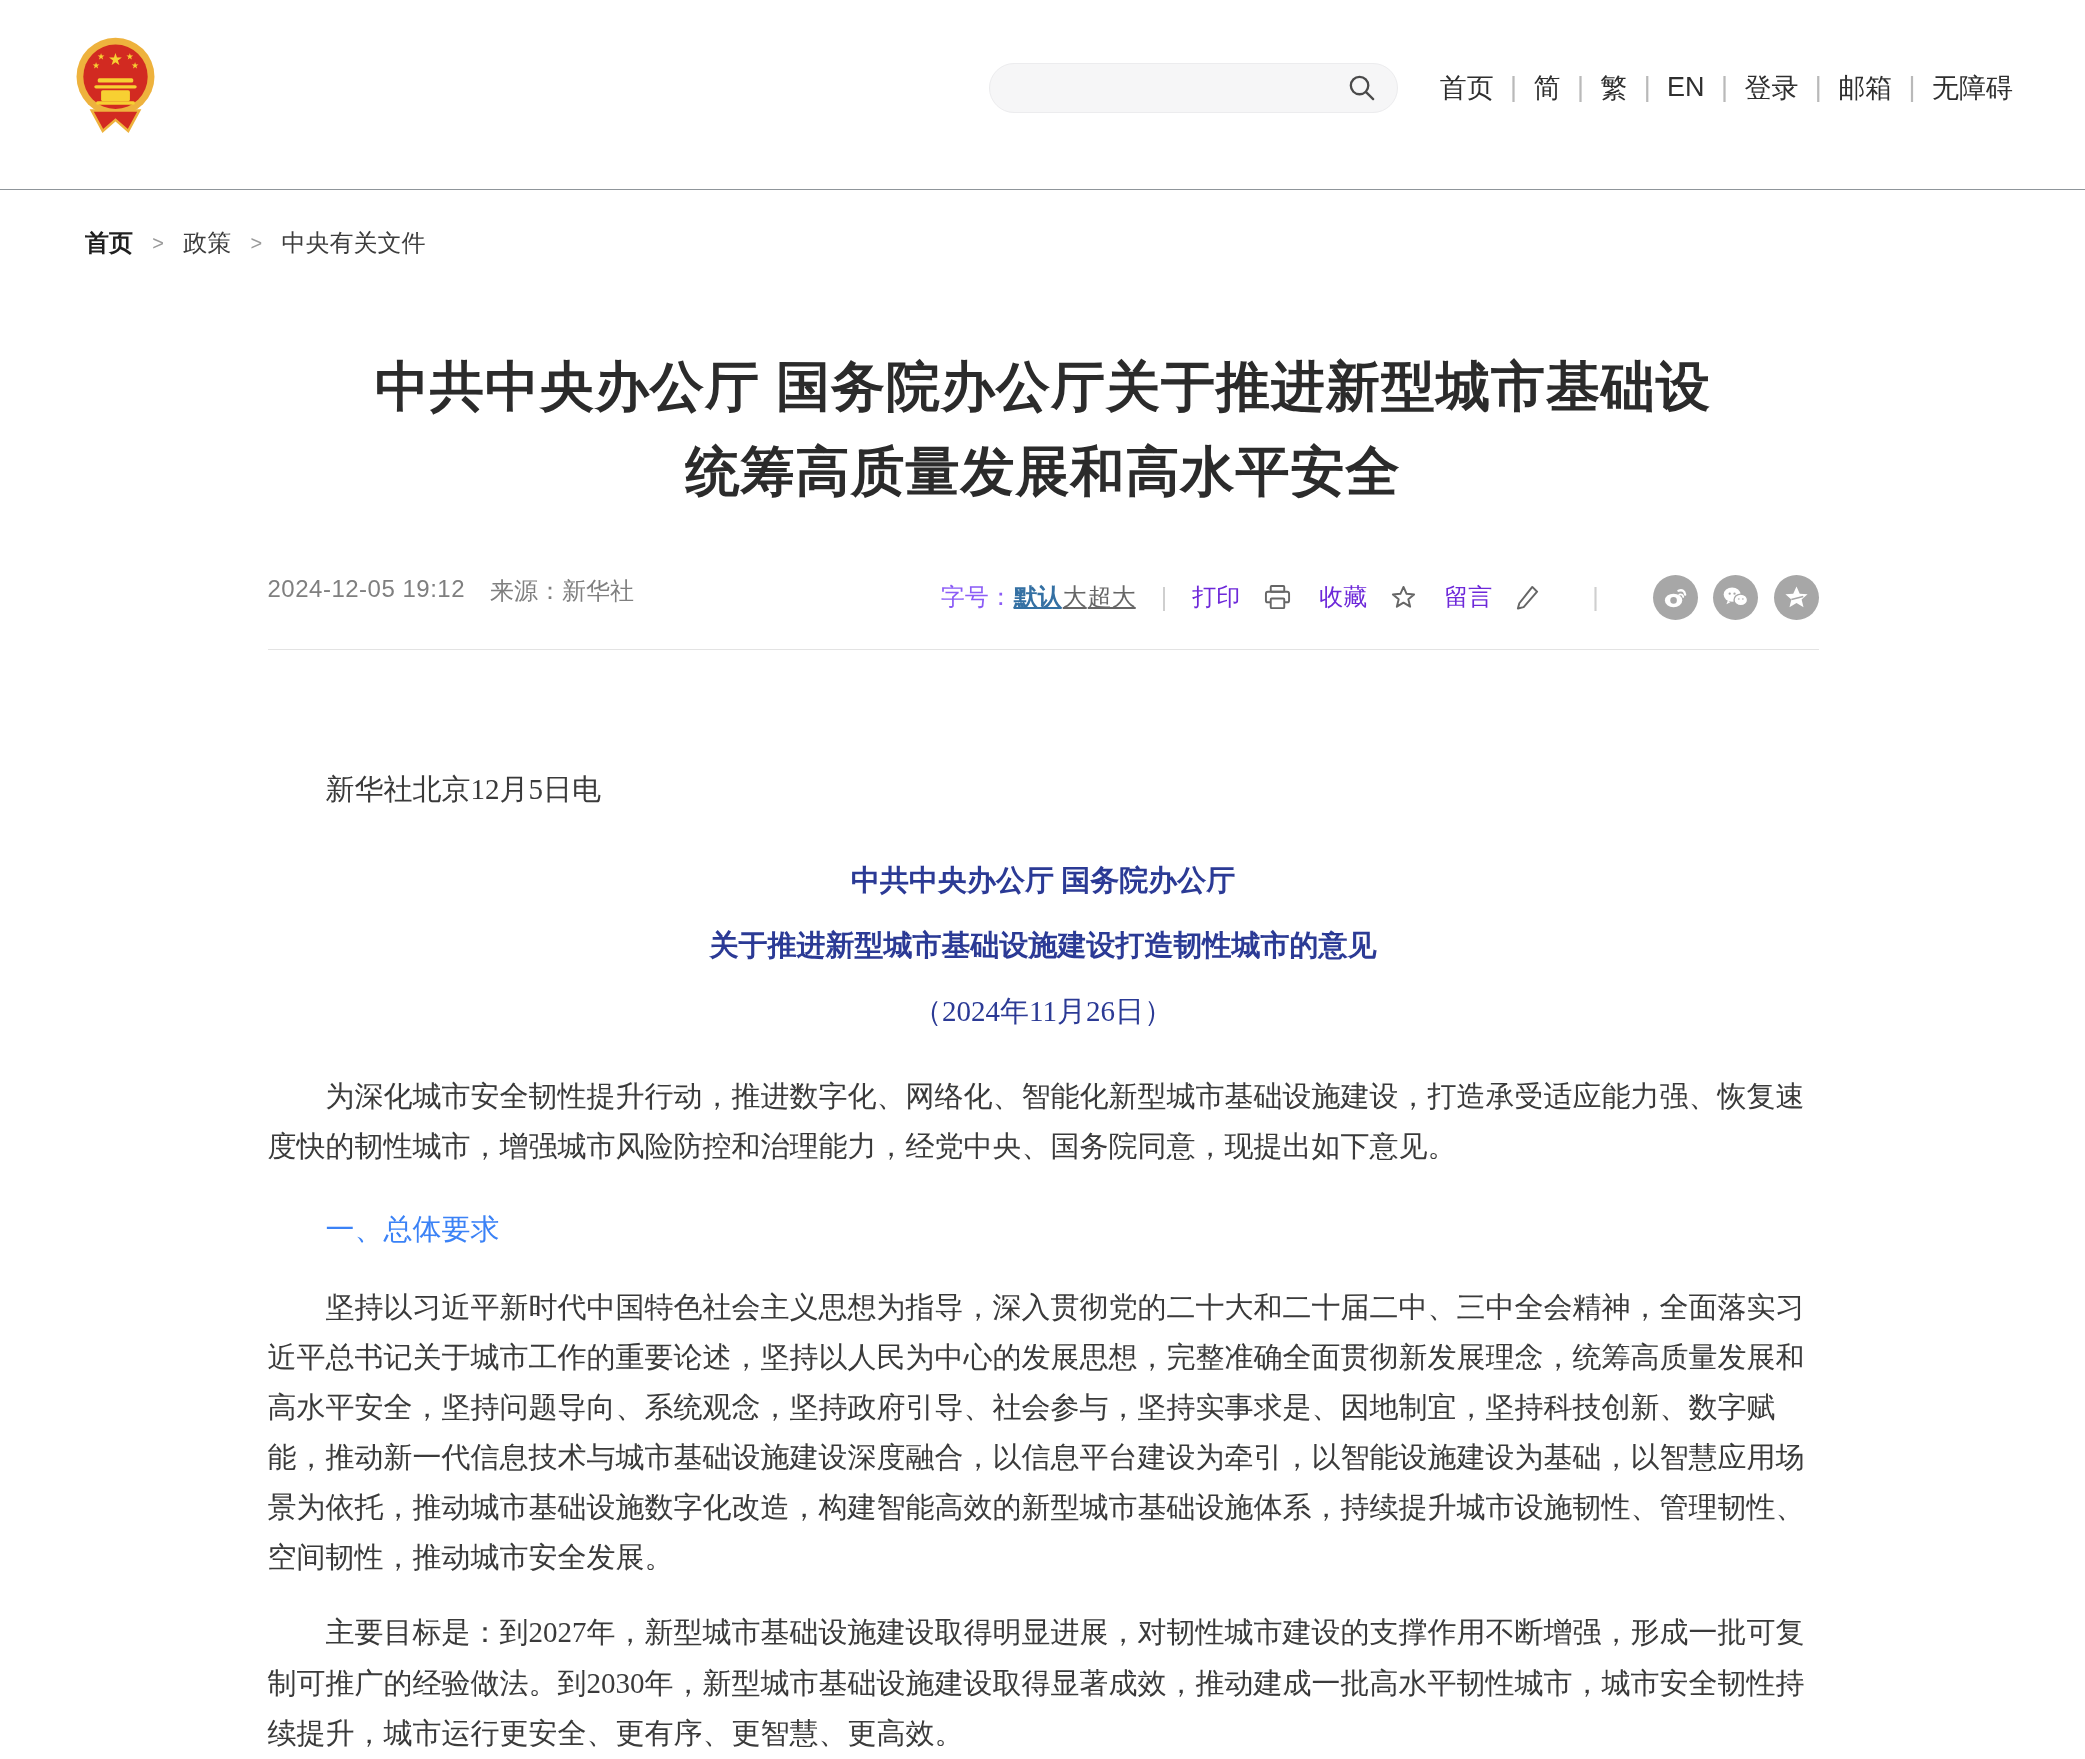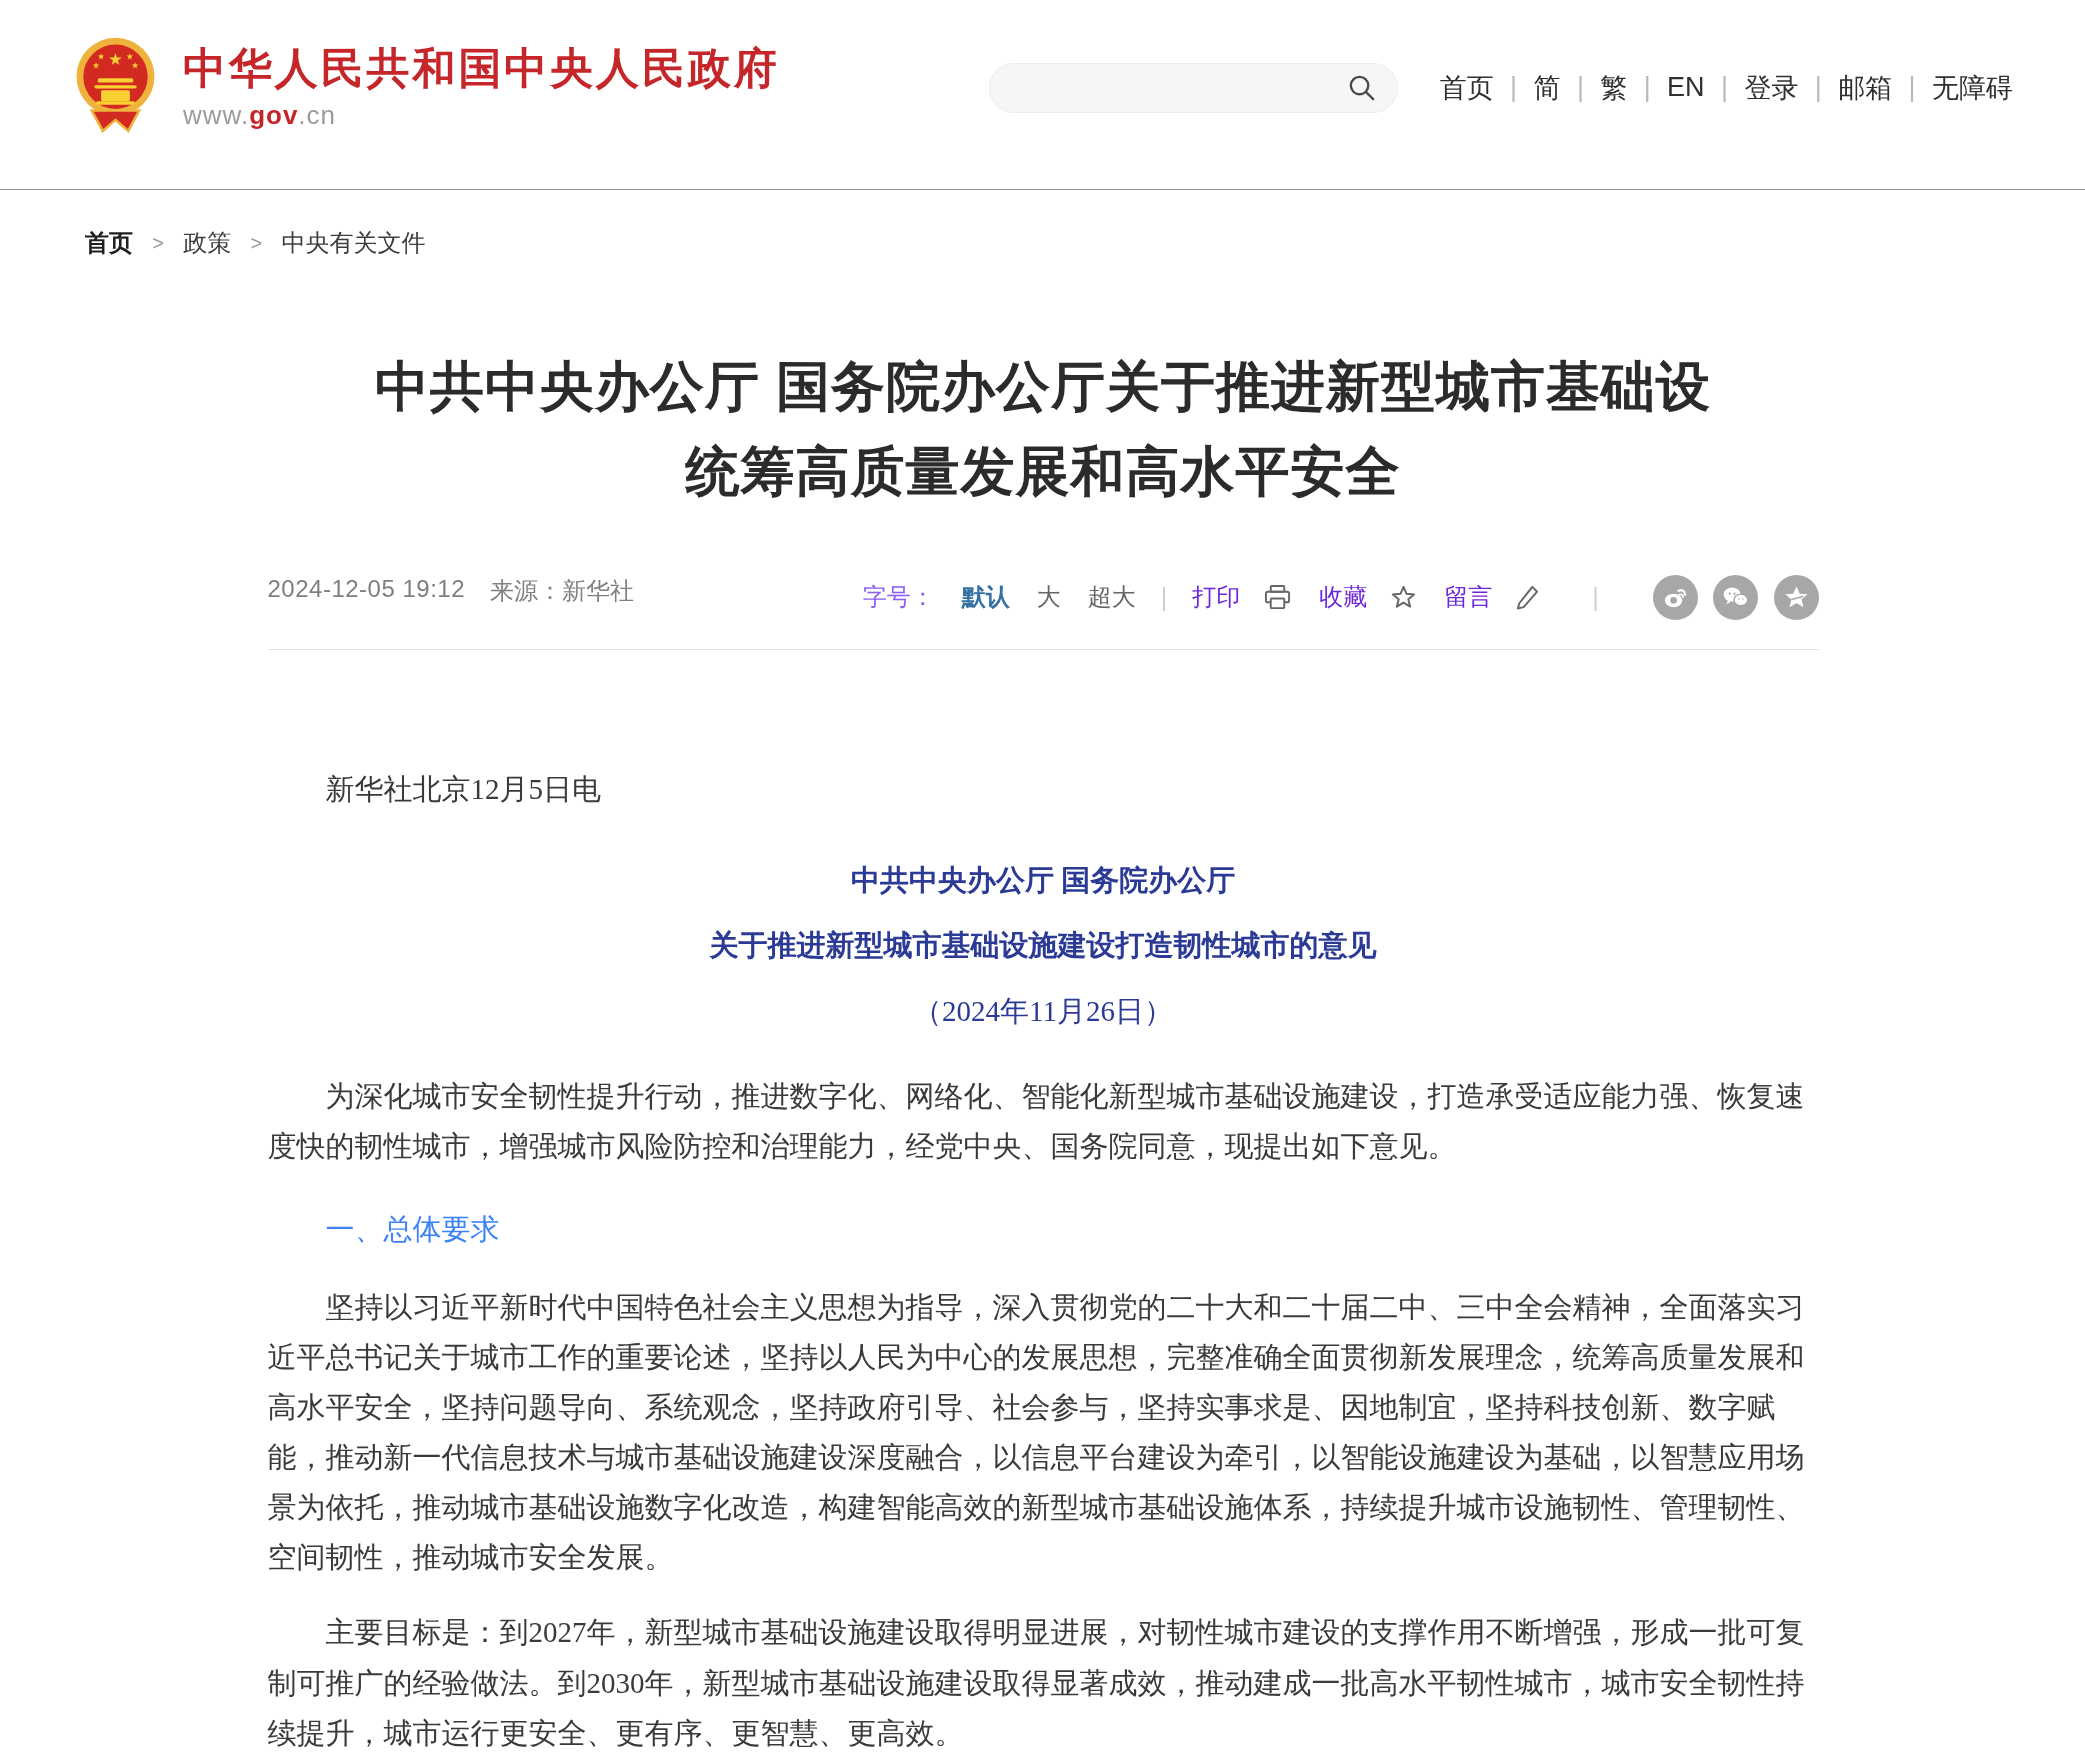--- a/index.html
+++ b/index.html
@@ -38,21 +38,21 @@
 
   
   .article { width:1551px; margin:0 auto; }
   .article-title { margin-top:85px; text-align:center; font-weight:bold; color:#2b2b2b; font-size:54px; line-height:1.58; letter-spacing:1px; }
 
   .meta-row { margin-top:60px; display:flex; align-items:flex-start; font-size:24px; color:#7f7f7f; }
   .meta-date { letter-spacing:0.5px; }
   .meta-source-label { margin-left:25px; }
   .meta-right { margin-left:auto; display:flex; align-items:center; }
   .fs-label { color:#8b5cf6; }
-  .fs-opt { color:#666; margin-left:27px; cursor:pointer; }
+  .fs-opt { color:#666; margin-left:1px; cursor:pointer;text-decoration:underline; }
   .fs-opt.active { color:#3470a3; font-weight:bold; }
   .meta-sep { color:#cfcfcf; margin:0 25px; font-size:25px; }
   .tool { display:inline-flex; align-items:center; gap:23px; color:#6d28d9; cursor:pointer; margin-right:27px; }
   .tool:last-of-type { margin-right:0; }
   .tool svg { display:block; }
   .share-group { display:flex; align-items:center; gap:15.4px; margin-left:29px; }
   .share-circle { width:45px; height:45px; border-radius:50%; background:#a7a7a7; display:flex; align-items:center; justify-content:center; cursor:pointer; }
 
   .meta-divider { border:none; border-top:1px solid #e3e3e3; margin:29px 0 0 0; }
 
@@ -79,24 +79,20 @@
         <text x="67" y="27" font-size="9" fill="#f7d032" text-anchor="middle">★</text>
         <text x="27" y="38" font-size="9" fill="#f7d032" text-anchor="middle">★</text>
         <text x="73" y="38" font-size="9" fill="#f7d032" text-anchor="middle">★</text>
         <rect x="29" y="50" width="42" height="5" rx="2" fill="#f7d032"></rect>
         <rect x="25" y="58" width="50" height="4" rx="2" fill="#f7d032"></rect>
         <rect x="33" y="64" width="34" height="13" rx="2" fill="#f7d032"></rect>
         <rect x="27" y="77" width="46" height="4" rx="2" fill="#f7d032"></rect>
         <path d="M22 88 L35 112 L50 99 L65 112 L78 88 Z" fill="#d22a21" stroke="#eeb23d" stroke-width="3"></path>
       </svg>
     </span>
-    <span class="brand-text">
-      <span class="site-title">中华人民共和国中央人民政府</span>
-      <span class="site-url"><span>www.</span><span class="gov">gov</span><span>.cn</span></span>
-    </span>
   </div>
 
   <div class="header-right">
     <div class="search">
       <input type="text" value="" placeholder="" style="">
       <button class="search-btn">
         <svg width="31" height="31" viewBox="0 0 32 32" fill="none">
           <circle cx="14" cy="14" r="9" stroke="#4a4a4a" stroke-width="2.4"></circle>
           <line x1="21" y1="21" x2="28" y2="28" stroke="#4a4a4a" stroke-width="2.4" stroke-linecap="round"></line>
         </svg>

